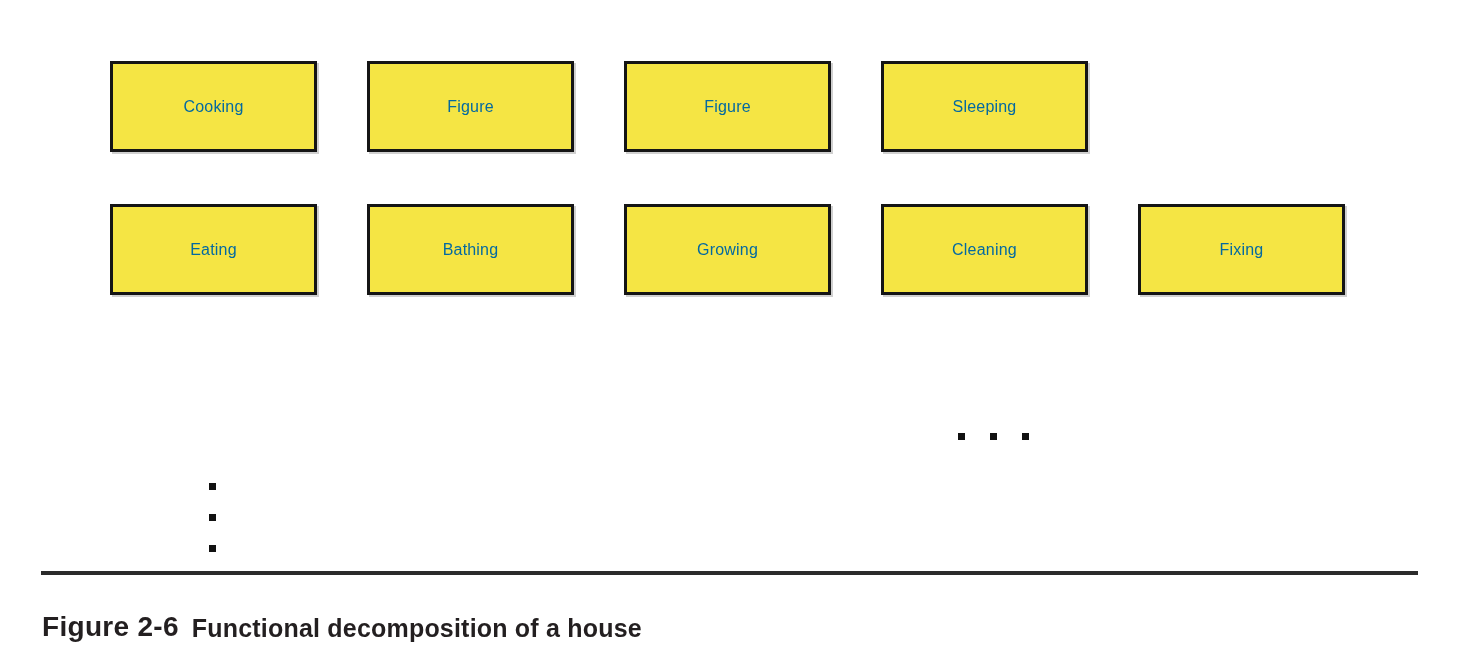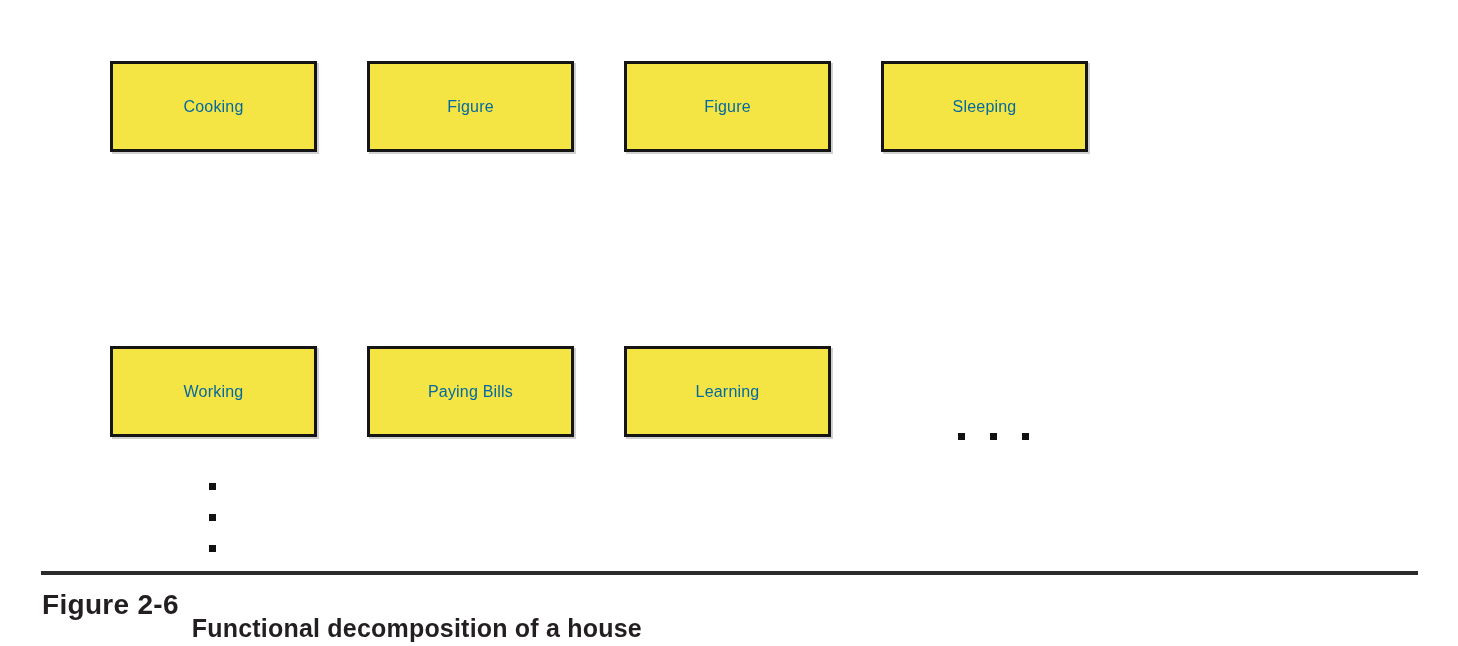--- a/index.html
+++ b/index.html
@@ -67,21 +67,21 @@
     top: 571px;
     width: 1377px;
     height: 4px;
     background: #2b2b2b;
   }
   .caption {
     position: absolute;
     left: 42px;
     top: 589px;
     display: flex;
-    align-items: flex-start;
+    align-items: flex-end;
     gap: 13px;
     color: #231f20;
   }
   .caption .fig-label {
     font-weight: 700;
     font-size: 28px;
     letter-spacing: 0.3px;
   }
   .caption .fig-text {
     font-weight: 700;
@@ -103,32 +103,38 @@
       <span>Figure</span>
     </div>
     <div class="box">
       <span>Figure</span>
     </div>
     <div class="box">
       <span>Sleeping</span>
     </div>
   </div>
 
-
-  <div class="row row-3">
+  <div class="row row-2">
     <div class="box">
-      <span>Working</span>
+      <span>Eating</span>
     </div>
     <div class="box">
-      <span>Paying Bills</span>
+      <span>Bathing</span>
     </div>
     <div class="box">
-      <span>Learning</span>
+      <span>Growing</span>
+    </div>
+    <div class="box">
+      <span>Cleaning</span>
+    </div>
+    <div class="box">
+      <span>Fixing</span>
     </div>
   </div>
+
 
   <div class="h-ellipsis">
       <span class="dot"></span>
       <span class="dot"></span>
       <span class="dot"></span>
     </div>
 
   <div class="v-ellipsis">
       <span class="dot"></span>
       <span class="dot"></span>

